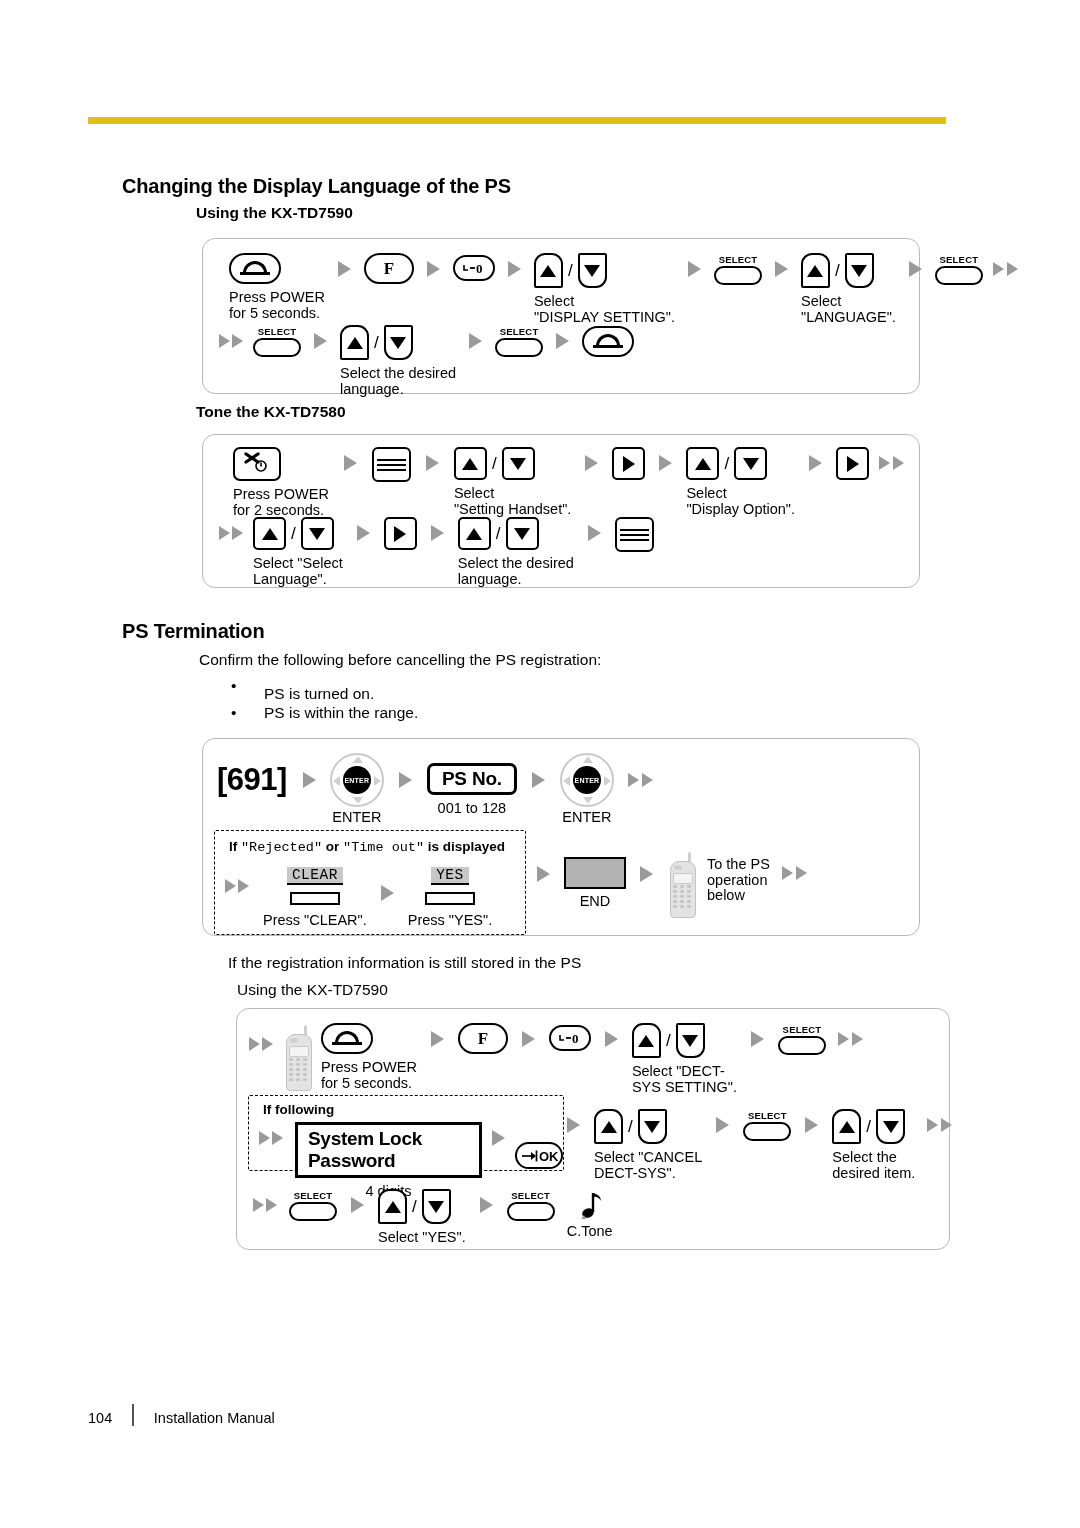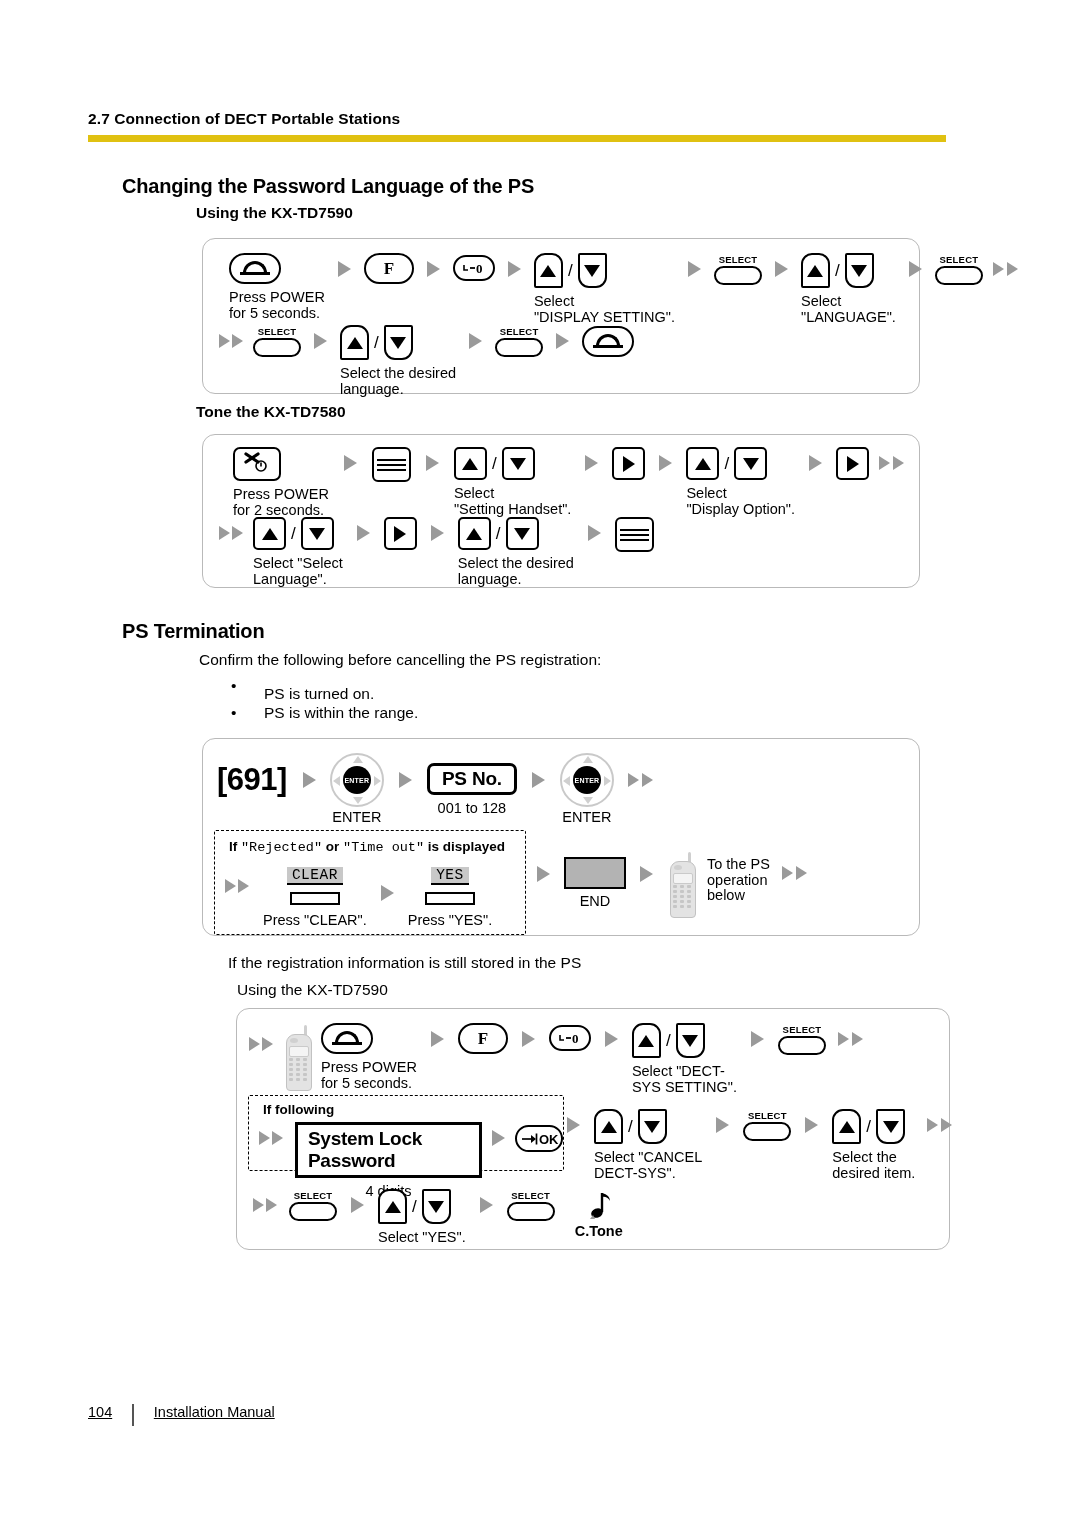--- a/index.html
+++ b/index.html
@@ -108,36 +108,35 @@
   .phone .pad{position:absolute;left:6px;top:33px;width:18px;height:26px;}
   .phone .pad i{position:absolute;width:4px;height:2.6px;background:#c6c6c6;border-radius:1px;}
 
   
   .ctone{position:relative;width:26px;height:34px;}
 
   
   .bullet{position:absolute;font-size:15.5px;}
 
   
-  .footer{position:absolute;left:88px;top:1404px;display:flex;align-items:flex-start;gap:20px;text-decoration:underline;}
+  .footer{position:absolute;left:88px;top:1404px;display:flex;align-items:flex-end;gap:20px;}
   .footer .pg{font-size:14.5px;}
   .footer .sep{width:1.6px;height:22px;background:#555;}
   .footer .mn{font-size:14.5px;}
 </style>
 </head>
 <body>
 
 <div class="page">
 
   <div class="hdr">
-    <div class="hdr-title">2.7 Connection of DECT Portable Stations</div>
     <div class="hdr-rule"></div>
   </div>
 
-  <div style="position:absolute;left:122px;top:175px;" class="h1">Changing the Password Language of the PS</div>
+  <div style="position:absolute;left:122px;top:175px;" class="h1">Changing the Display Language of the PS</div>
   <div style="position:absolute;left:196px;top:204px;" class="h2">Using the KX-TD7590</div>
 
   <div class="panel" style="left:202px;top:238px;width:716px;height:154px;">
 
     <div class="row" style="left:26px;top:14px;">
       <div class="cell">
         <div class="oval oval-pwr">
           <div class="handset">
             <div class="hs"></div>
               <div class="bar"></div>
@@ -602,21 +601,21 @@
         <div class="arw sm" style="margin:9px 1px 0 0;"></div>
         <div class="arw sm" style="margin:9px 12px 0 1px;"></div>
 
         <div class="cell" style="align-items:center;">
           <div class="lockbox">System Lock Password</div>
           <div class="cap" style="margin-top:6px;align-self:center;">4 digits</div>
         </div>
 
         <div class="arw" style="margin:8px 10px 0 10px;"></div>
 
-        <div class="oval oval-ok" style="margin-top:3px;">
+        <div class="oval oval-ok" style="margin-top:20px;">
           <svg width="44" height="17" viewBox="0 0 44 17">
             <line x1="5" y1="9" x2="18" y2="9" stroke="#000" stroke-width="1.7"></line>
             <path d="M14 5 L19 9 L14 13 Z" fill="#000"></path>
             <line x1="19.5" y1="3.5" x2="19.5" y2="14.5" stroke="#000" stroke-width="1.7"></line>
             <text x="22" y="14" font-family="Liberation Sans, sans-serif" font-size="13" font-weight="bold">OK</text>
           </svg>
         </div>
       </div>
     </div>
 
@@ -688,21 +687,21 @@
         <div class="cap" style="margin-top:6px;">Select "YES".</div>
       </div>
 
       <div class="arw" style="margin:8px 14px 0 14px;"></div>
 
       <div class="selkey" style="margin-top:2px;">
         <div class="lbl">SELECT</div>
         <div class="ov"></div>
       </div>
 
-      <div class="cell" style="align-items:center;margin-left:20px;font-weight:bold;">
+      <div class="cell" style="align-items:center;margin-left:12px;">
         <div class="ctone">
           <svg width="26" height="34" viewBox="0 0 26 34">
             <line x1="16" y1="4" x2="16" y2="23" stroke="#000" stroke-width="2.4"></line>
             <path d="M16 4 q8 2 8 8 q-3 -5 -8 -4 z" fill="#000"></path>
             <ellipse cx="11" cy="24" rx="6" ry="4.6" fill="#000" transform="rotate(-22 11 24)"></ellipse>
             <path d="M7 26 L4 30 L9 30 Z" fill="#9a9a9a"></path>
           </svg>
         </div>
         <div class="cap" style="margin-top:1px;">C.Tone</div>
       </div>

